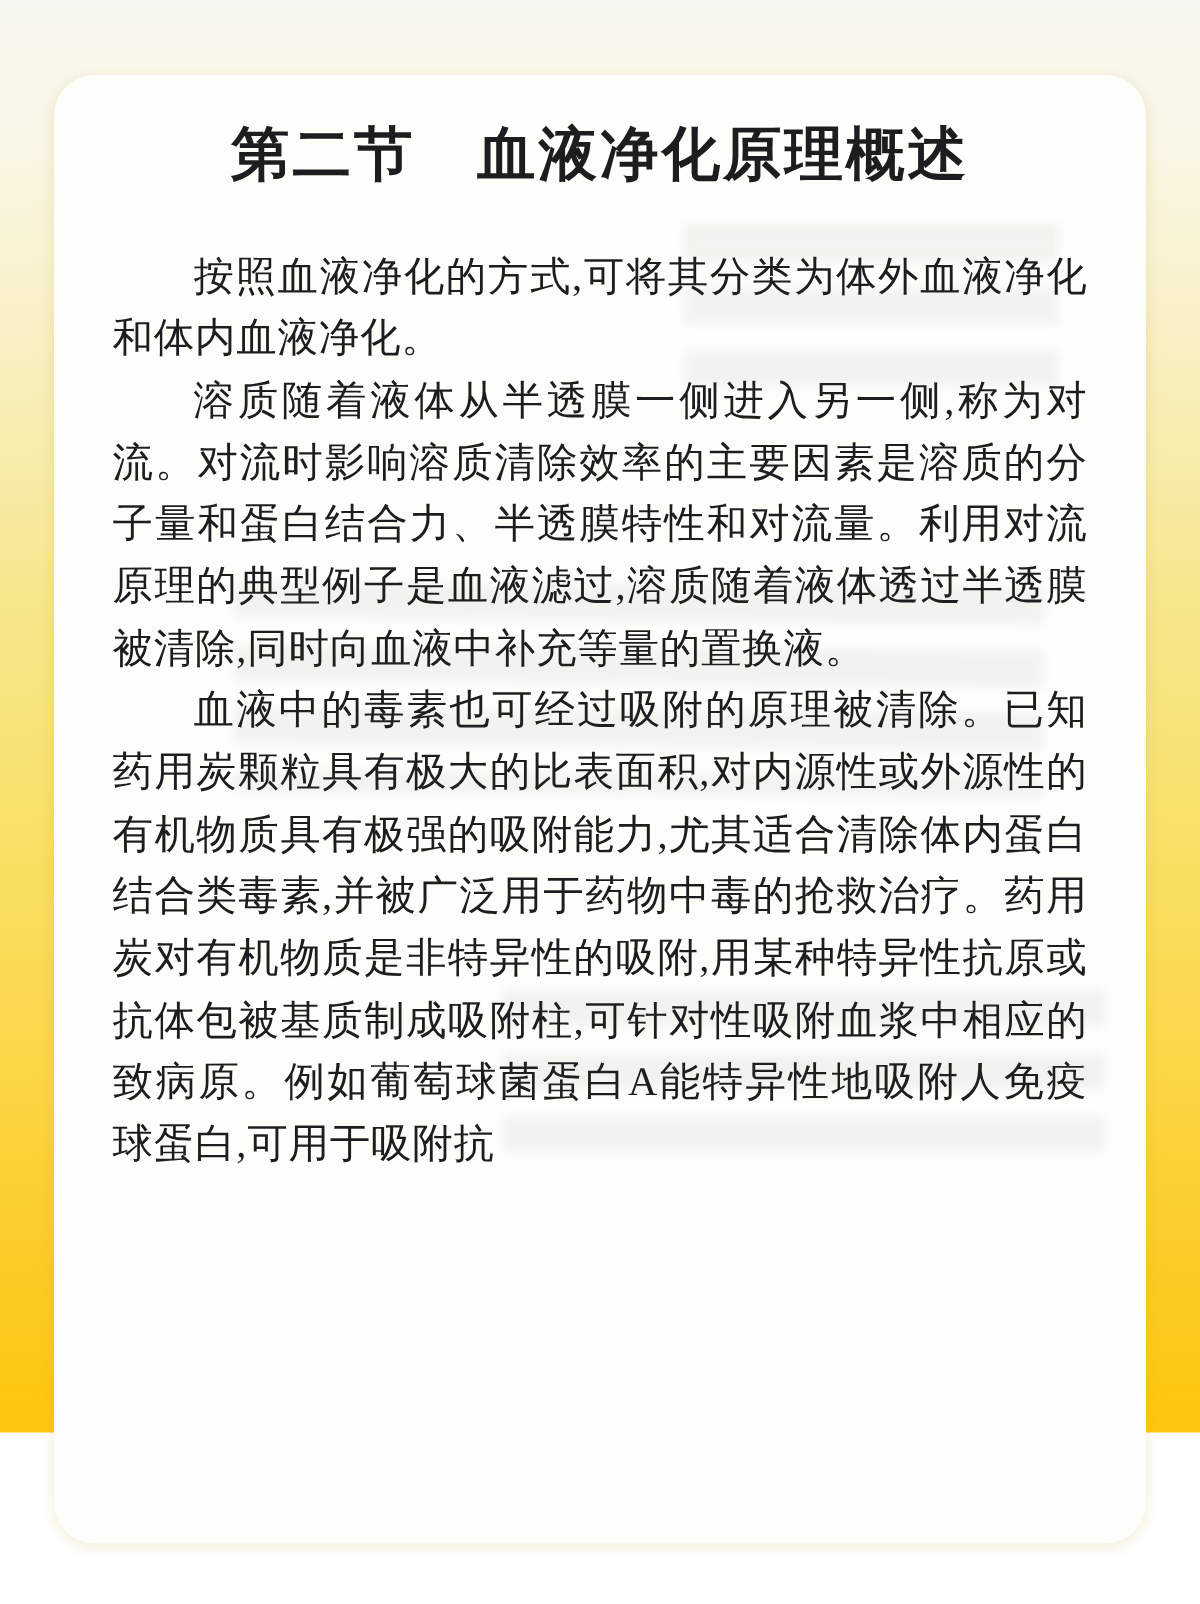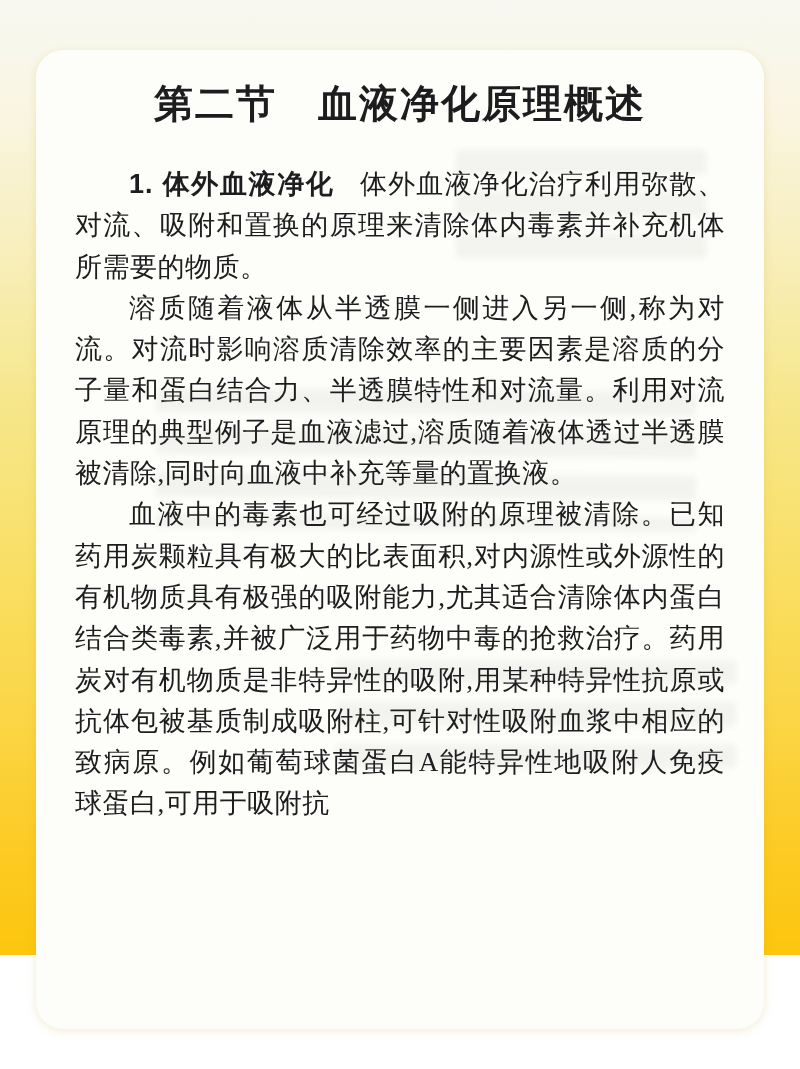--- a/index.html
+++ b/index.html
@@ -89,22 +89,22 @@
   <div class="page">
 
     <div class="ghost ghost-a"></div>
     <div class="ghost ghost-b"></div>
     <div class="ghost ghost-c"></div>
 
     <h1 class="section-title">第二节　血液净化原理概述</h1>
 
     <div class="page-body">
 
+      <p>按照血液净化的方式,可将其分类为体外血液净化和体内血液净化。</p>
 
-      <p><span class="para-lead">1. 体外血液净化</span><span>体外血液净化治疗利用弥散、对流、吸附和置换的原理来清除体内毒素并补充机体所需要的物质。</span></p>
 
 
       <p>溶质随着液体从半透膜一侧进入另一侧,称为对流。对流时影响溶质清除效率的主要因素是溶质的分子量和蛋白结合力、半透膜特性和对流量。利用对流原理的典型例子是血液滤过,溶质随着液体透过半透膜被清除,同时向血液中补充等量的置换液。</p>
 
       <p>血液中的毒素也可经过吸附的原理被清除。已知药用炭颗粒具有极大的比表面积,对内源性或外源性的有机物质具有极强的吸附能力,尤其适合清除体内蛋白结合类毒素,并被广泛用于药物中毒的抢救治疗。药用炭对有机物质是非特异性的吸附,用某种特异性抗原或抗体包被基质制成吸附柱,可针对性吸附血浆中相应的致病原。例如葡萄球菌蛋白A能特异性地吸附人免疫球蛋白,可用于吸附抗</p>
 
     </div>
   </div>
 </div>
 

